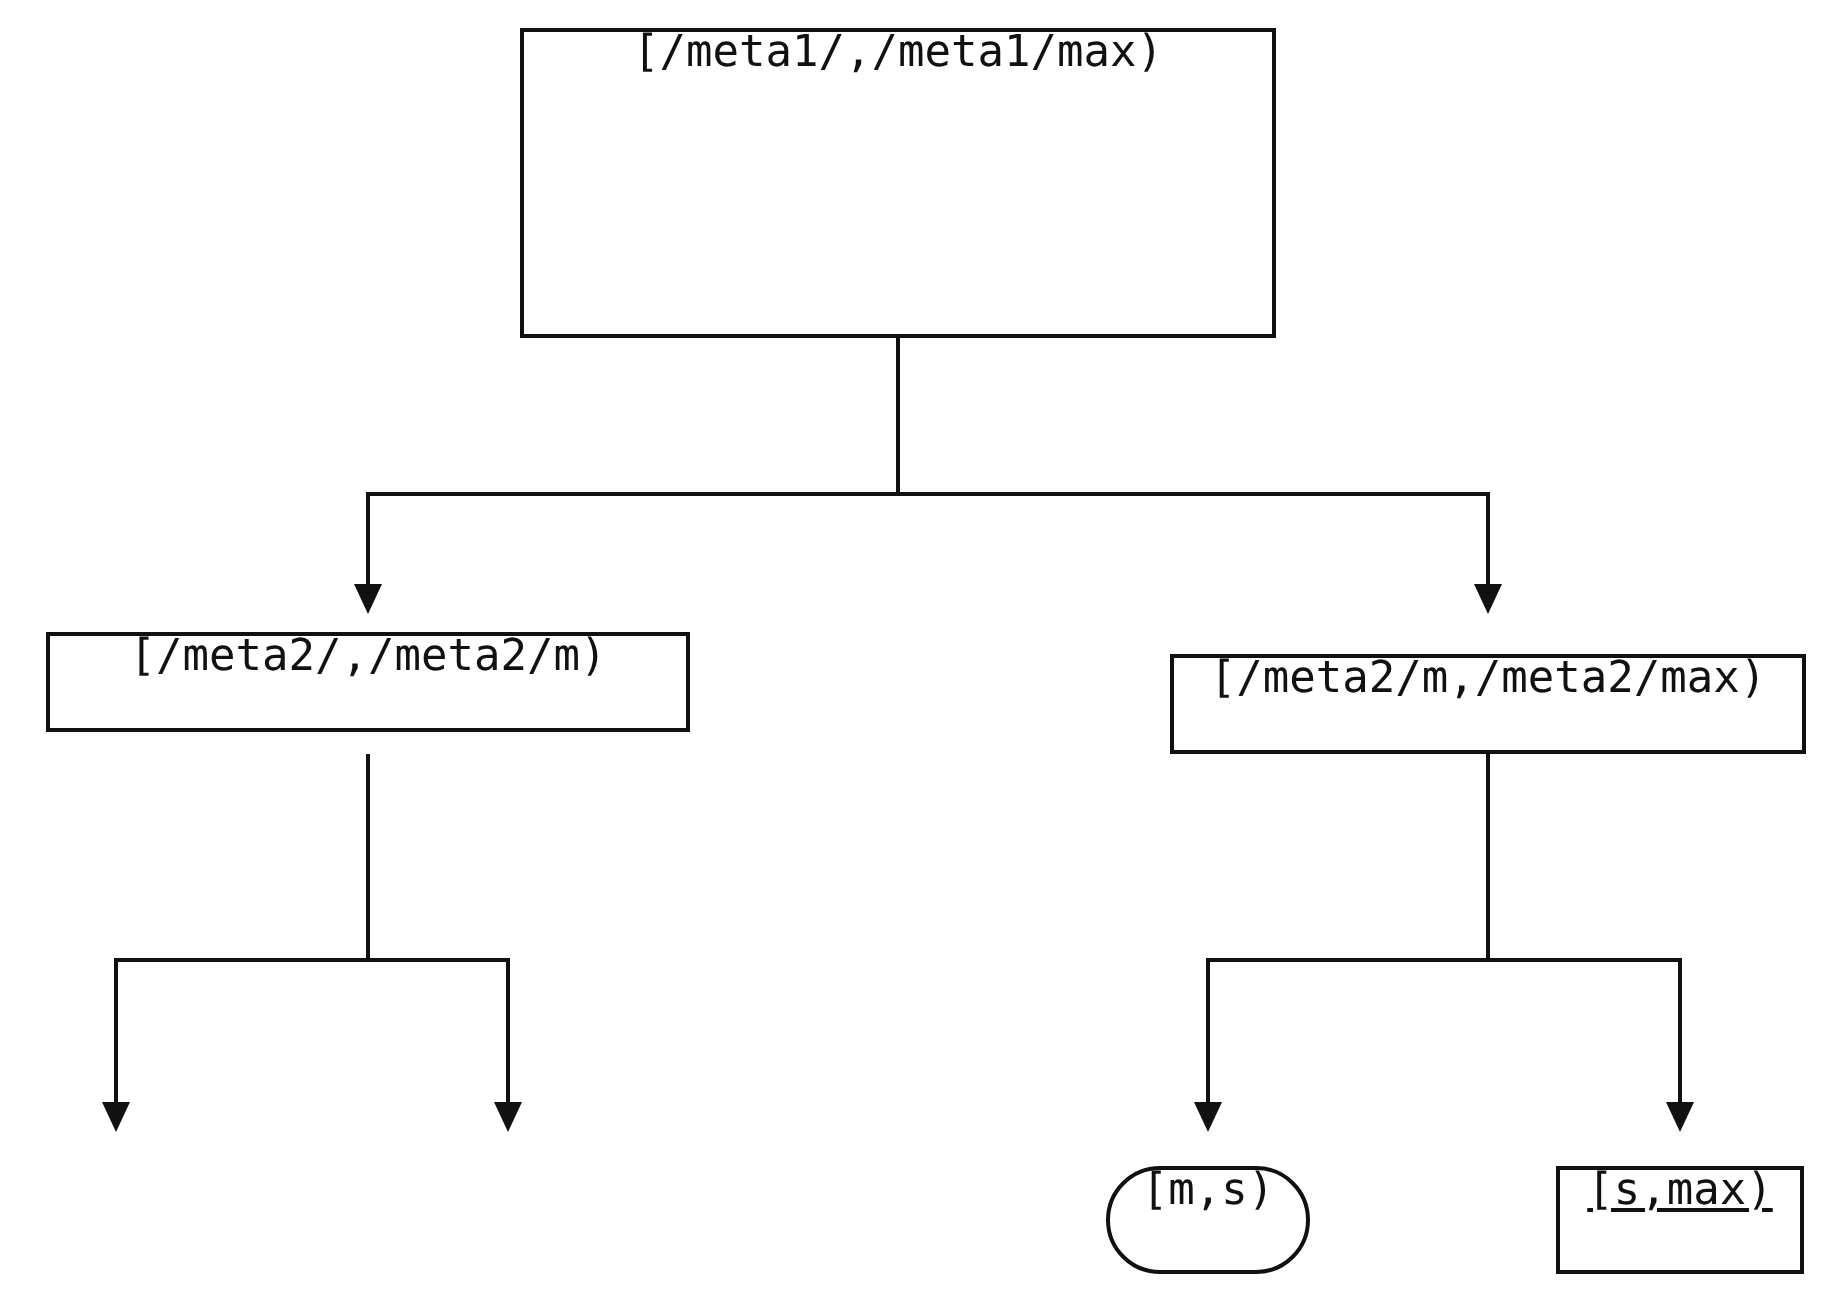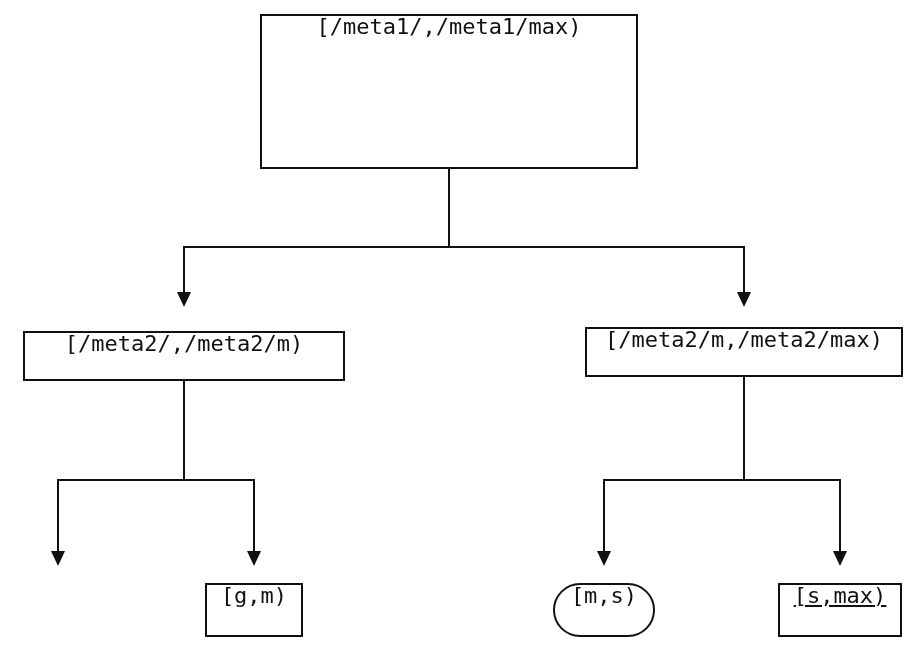--- a/index.html
+++ b/index.html
@@ -43,21 +43,21 @@
     background: var(--bg);
     color: var(--text);
     display: flex;
     align-items: flex-start;
     justify-content: center;
     font-size: 22px;
     line-height: 1;
     white-space: nowrap;
   }
   .node-root   { left: 260px; top: 14px;  width: 378px; height: 155px; }
-  .node-l2a    { left: 23px;  top: 331px; width: 322px; height: 50px;  }
+  .node-l2a    { left: 23px;  top: 316px; width: 322px; height: 50px;  }
   .node-l2b    { left: 585px; top: 327px; width: 318px; height: 50px;  }
   .node-leaf1  { left: 8px;   top: 583px; width: 100px; height: 54px;  }
   .node-leaf2  { left: 205px; top: 583px; width: 98px;  height: 54px;  }
   .node-leaf3  { left: 553px; top: 583px; width: 102px; height: 54px; border-radius: 27px;  }
   .node-leaf4  { left: 778px; top: 583px; width: 124px; height: 54px; text-decoration: underline;  }
 </style>
 </head>
 <body>
 
 <div class="canvas">
@@ -86,23 +86,20 @@
 
   <div class="node node-l2a">
     <span>[/meta2/,/meta2/m)</span>
   </div>
 
   <div class="node node-l2b">
     <span>[/meta2/m,/meta2/max)</span>
   </div>
 
 
-  <div class="node node-leaf2">
-    <span>[g,m)</span>
-  </div>
 
   <div class="node node-leaf3">
     <span>[m,s)</span>
   </div>
 
   <div class="node node-leaf4">
     <span>[s,max)</span>
   </div>
 
 </div>

